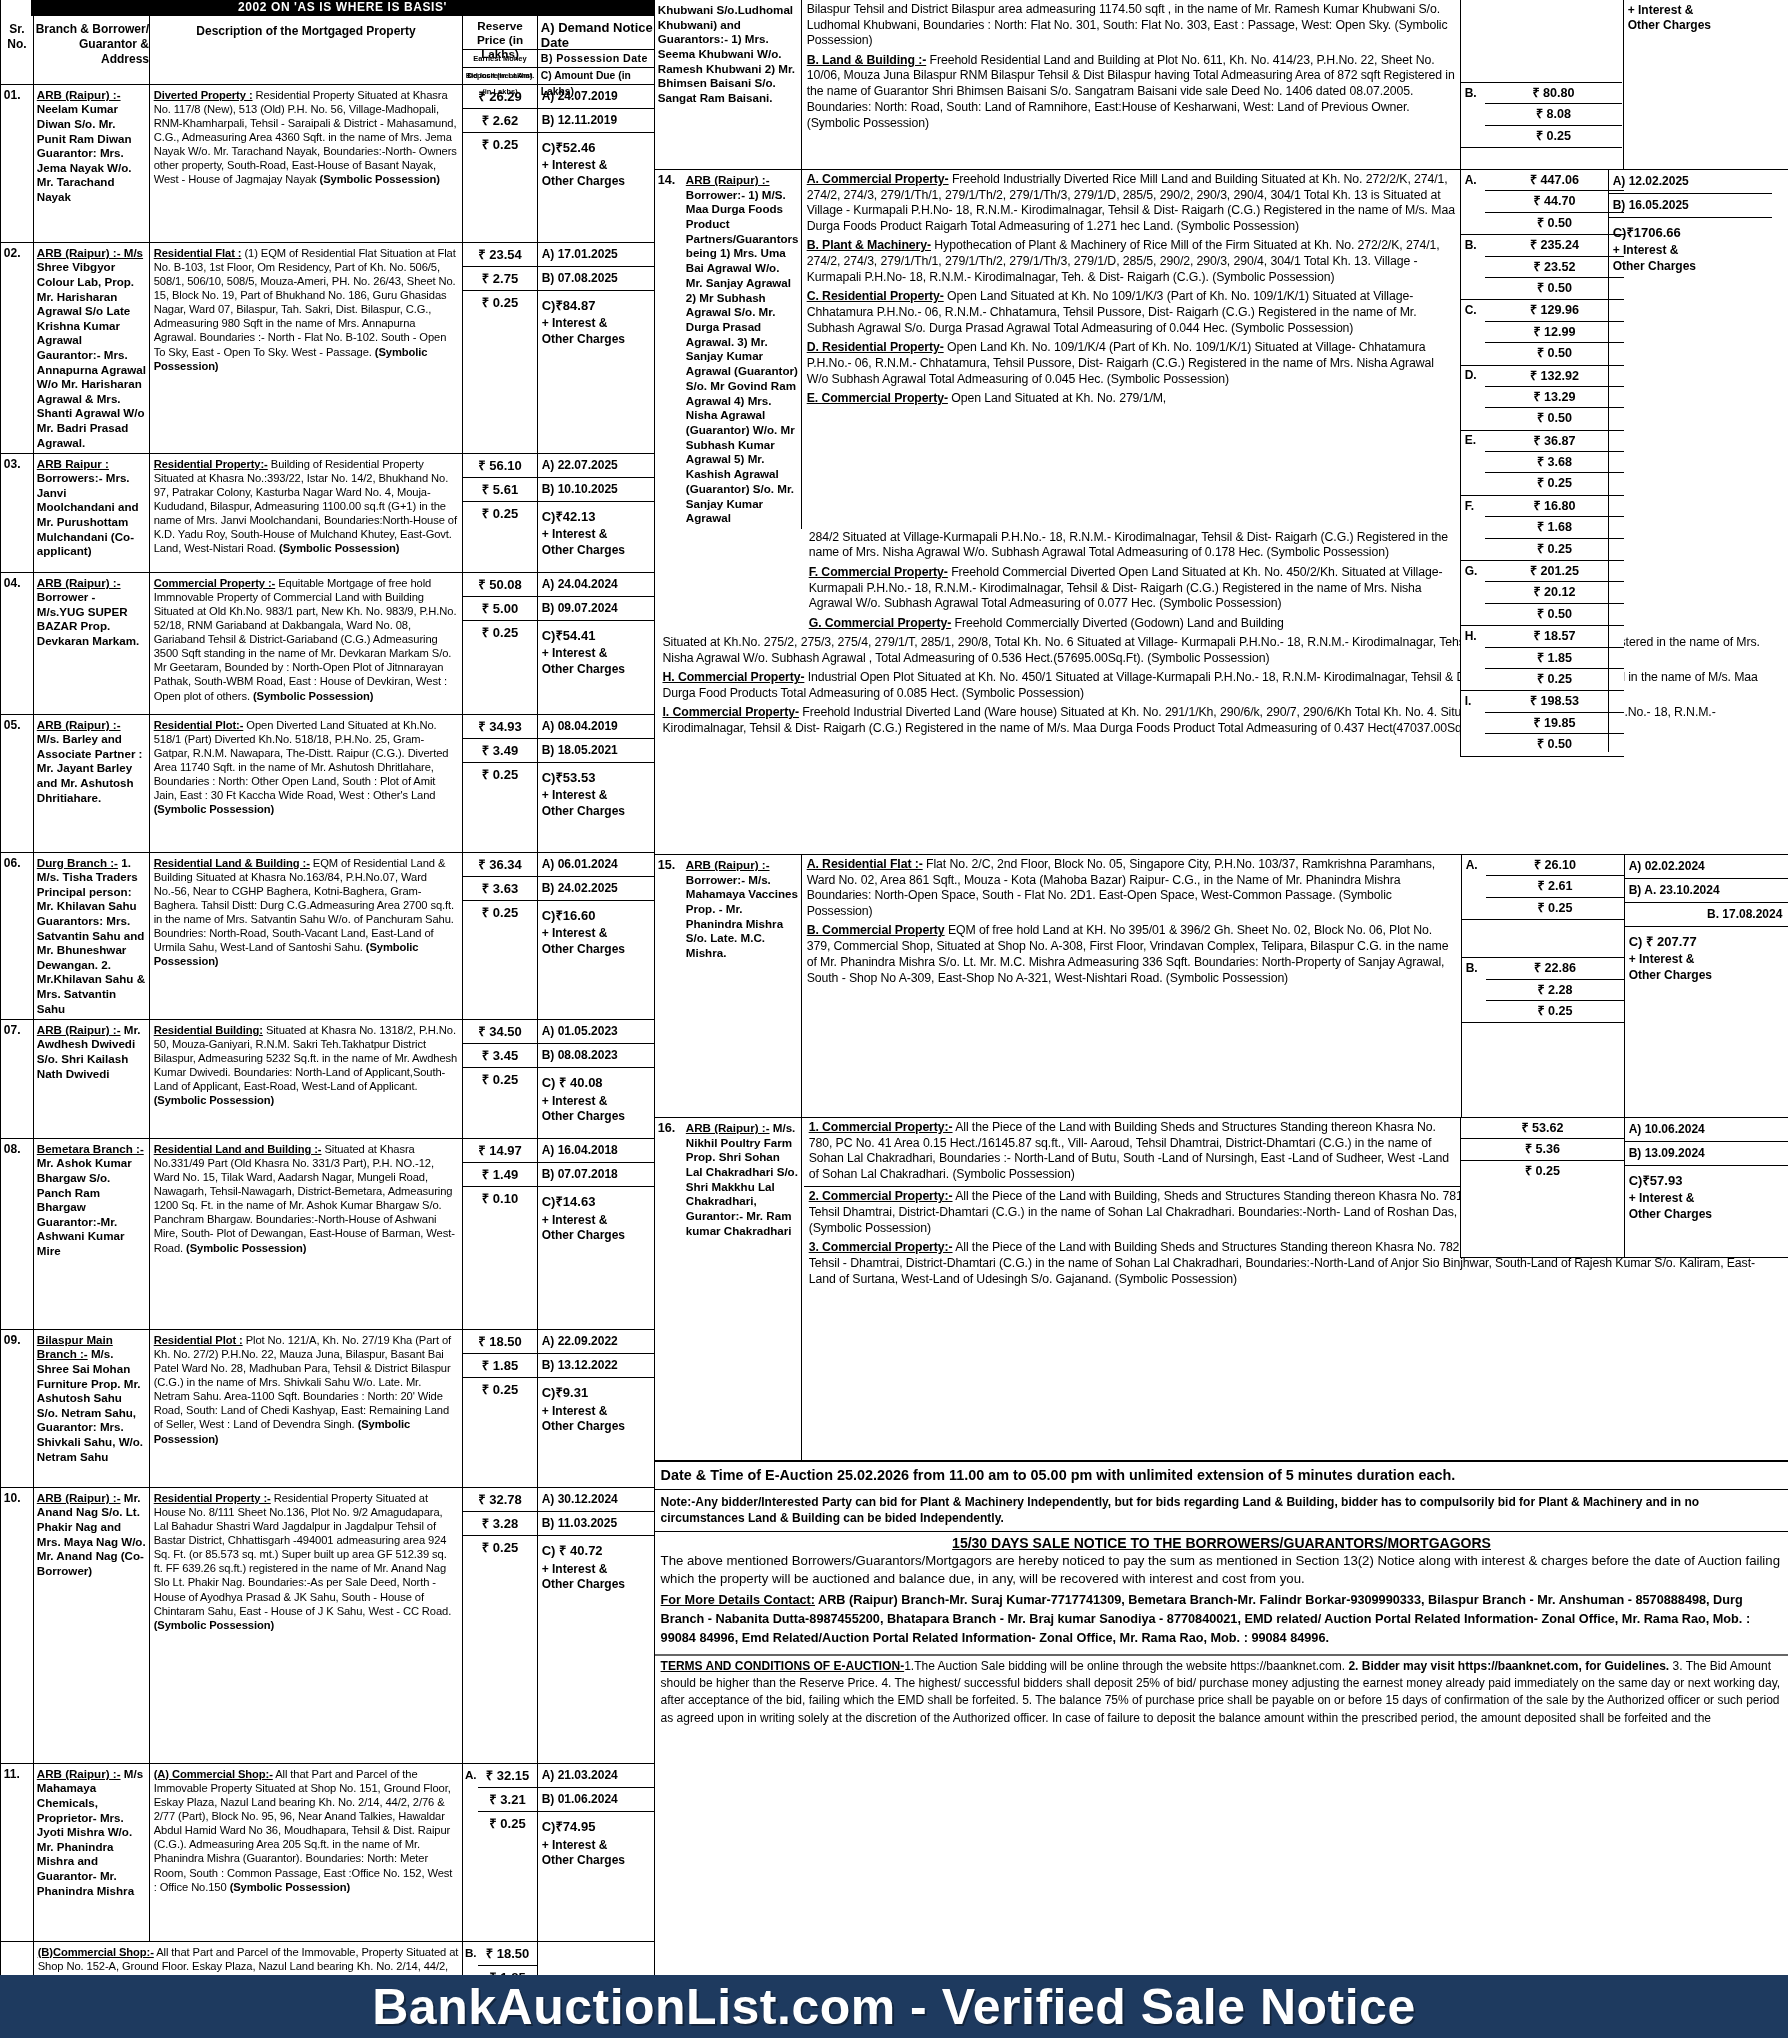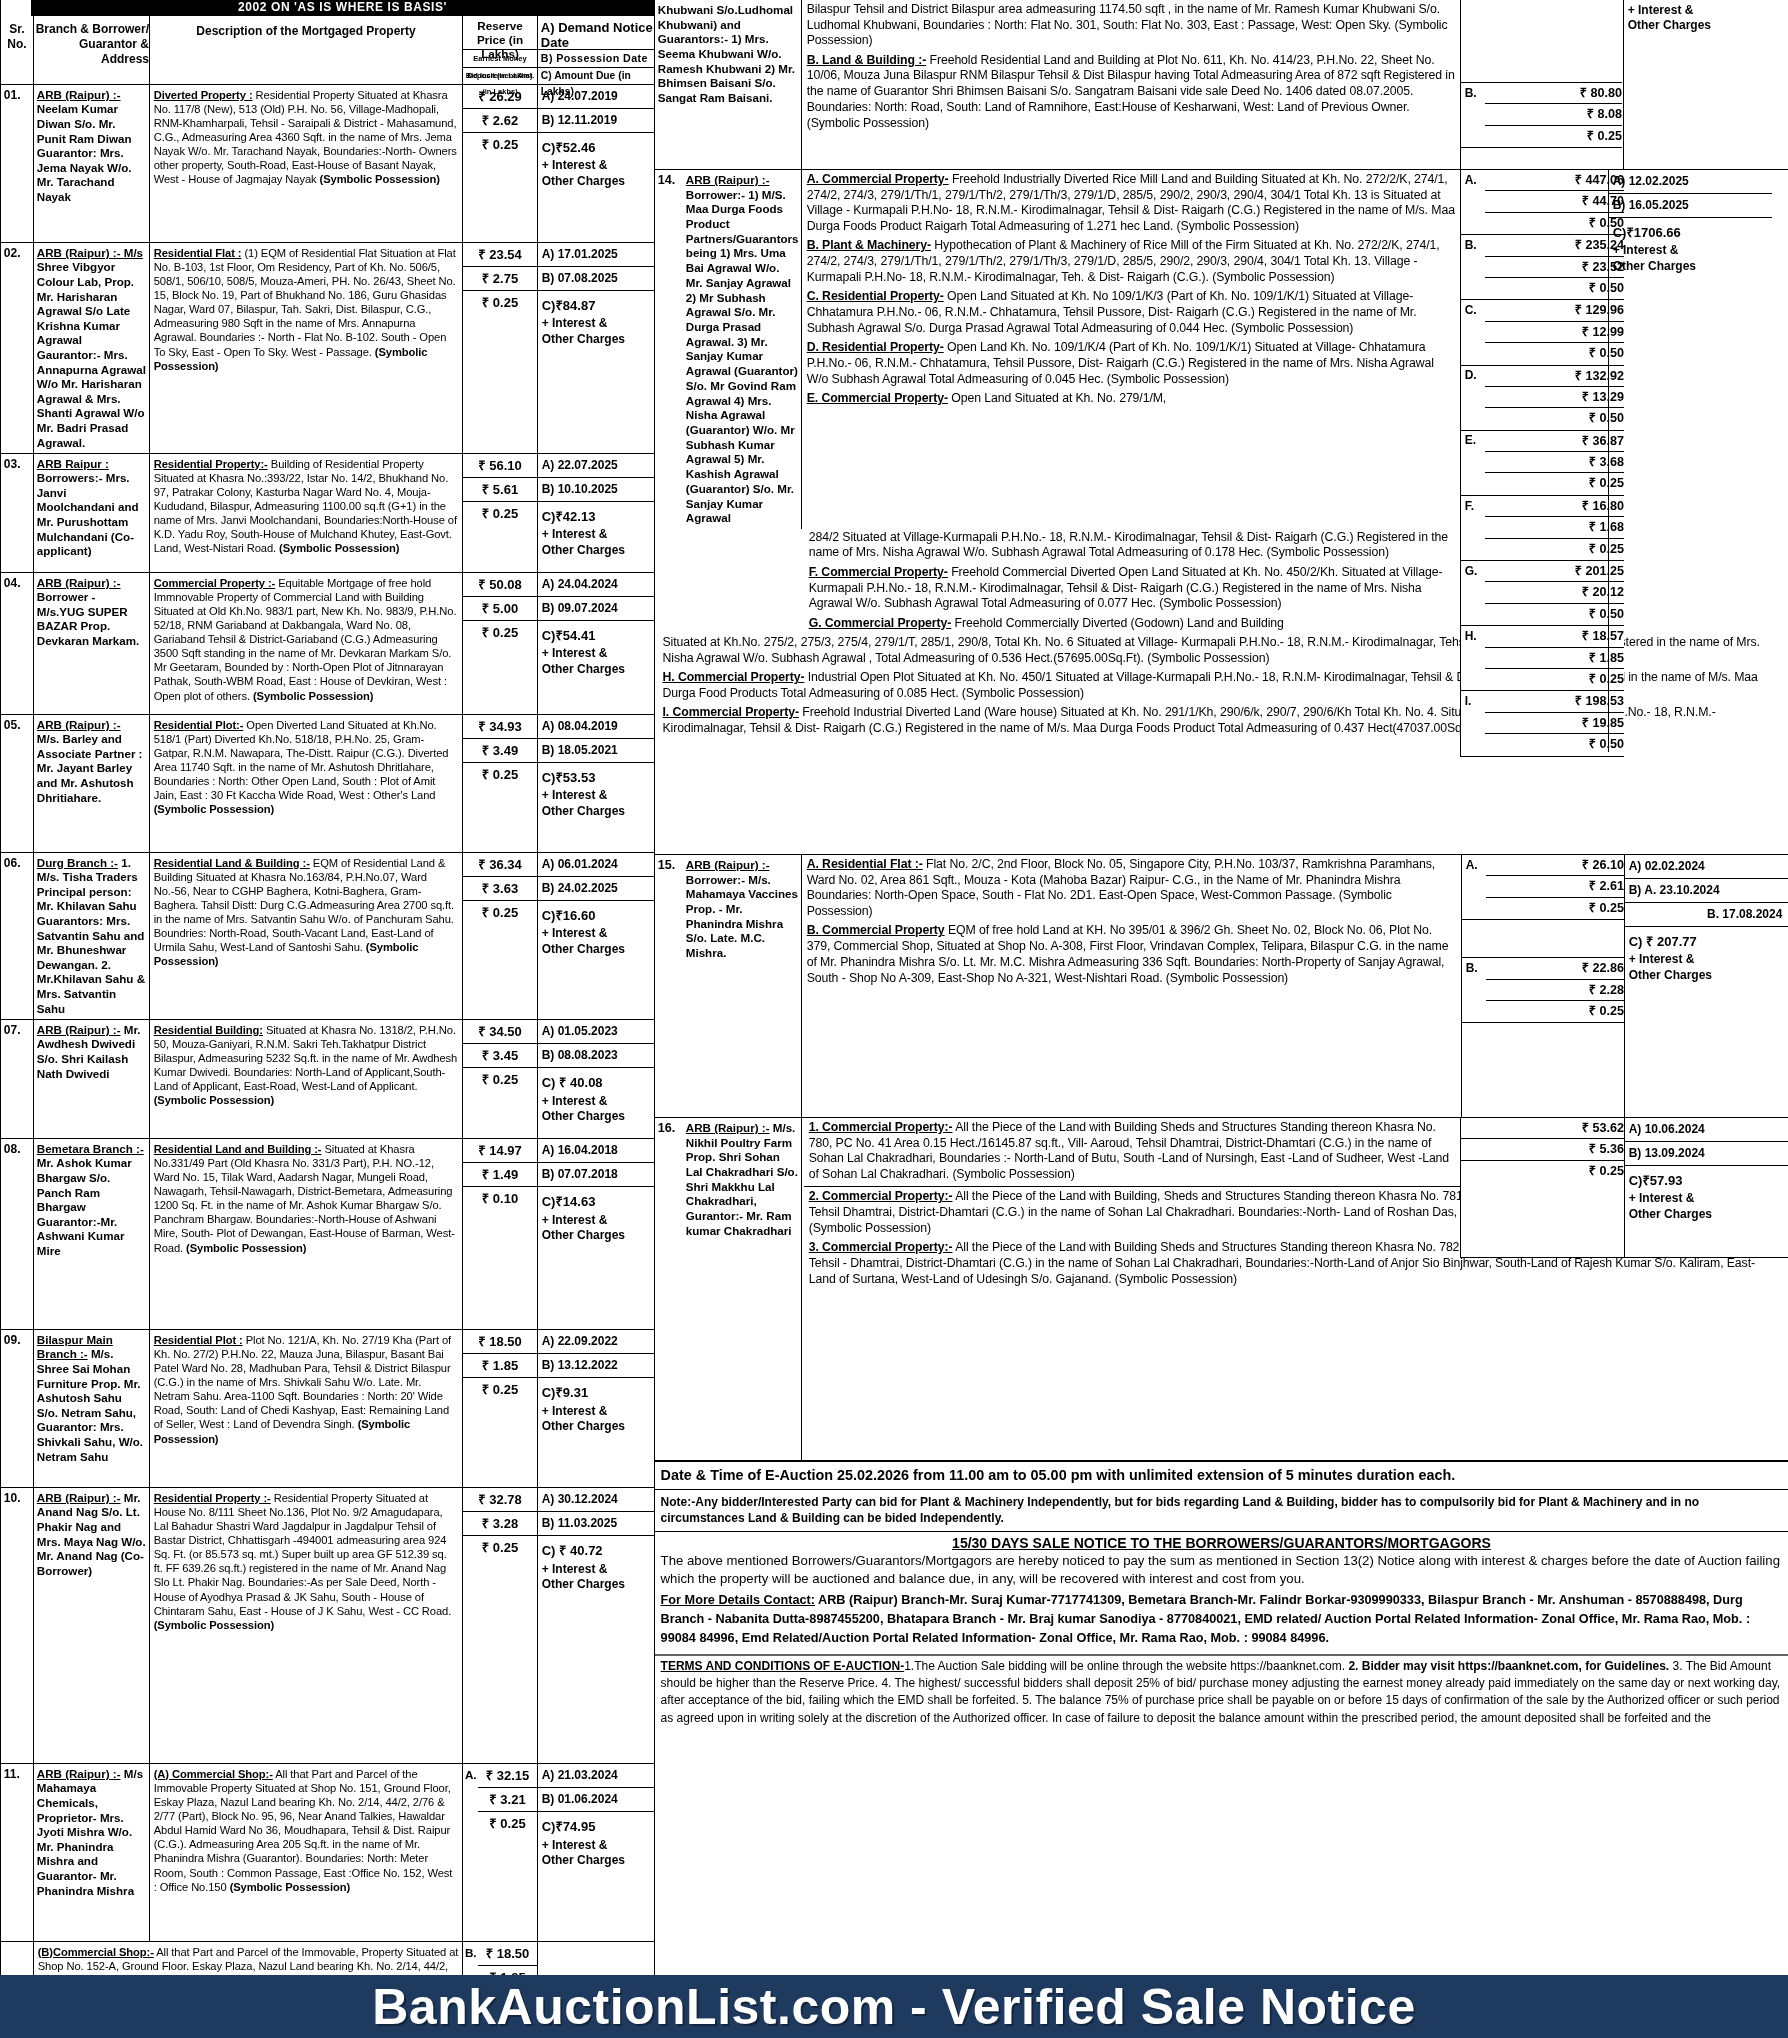--- a/index.html
+++ b/index.html
@@ -42,21 +42,21 @@
   .lpl{width:15px;font-weight:bold;font-size:11.7px;padding-top:3.7px;padding-left:1.9px}
   .lps{flex:1}
   
   .rpanel{position:absolute;left:655px;top:0;width:1133px;height:2039px;background:#fff}
   .rp{font-size:12.3px;line-height:1.28;padding:0.9px 4.7px;margin-bottom:1.9px;letter-spacing:-0.1px}
   .srn{width:28px;font-weight:bold;font-size:12.6px;padding:2.8px 0 0 2.8px}
   .bcol{width:119px;border-right:1.4px solid #000;font-weight:bold;font-size:11.6px;line-height:1.27;padding:2.8px 2.8px}
   .vg{display:flex;border-bottom:1.9px solid #000}
   .vl{width:24px;font-weight:bold;font-size:12px;padding:2.8px 0 0 3.7px}
   .vs{flex:1}
-  .vv{height:21.4px;line-height:20.5px;text-align:right;font-weight:bold;font-size:12.6px;border-bottom:0.9px solid #000}
+  .vv{height:21.4px;line-height:20.5px;text-align:center;font-weight:bold;font-size:12.6px;border-bottom:0.9px solid #000}
   .vv3{border-bottom:none}
   
   .r13{display:flex;border-bottom:1.9px solid #000;min-height:170px}
   .r13 .bcol{width:147px}
   .r13 .dcol{width:659px;border-right:1.4px solid #000;padding-top:0.9px}
   .r13 .vdz{position:relative;width:326px}
   .r13 .dates13{position:absolute;right:0;top:0;bottom:0;width:164px;border-left:1.4px solid #000}
   .r13 .vg13{position:absolute;left:0;top:82px;width:161px;border-top:1.4px solid #000}
   
   .r14{position:relative;border-bottom:1.9px solid #000;min-height:685px}

